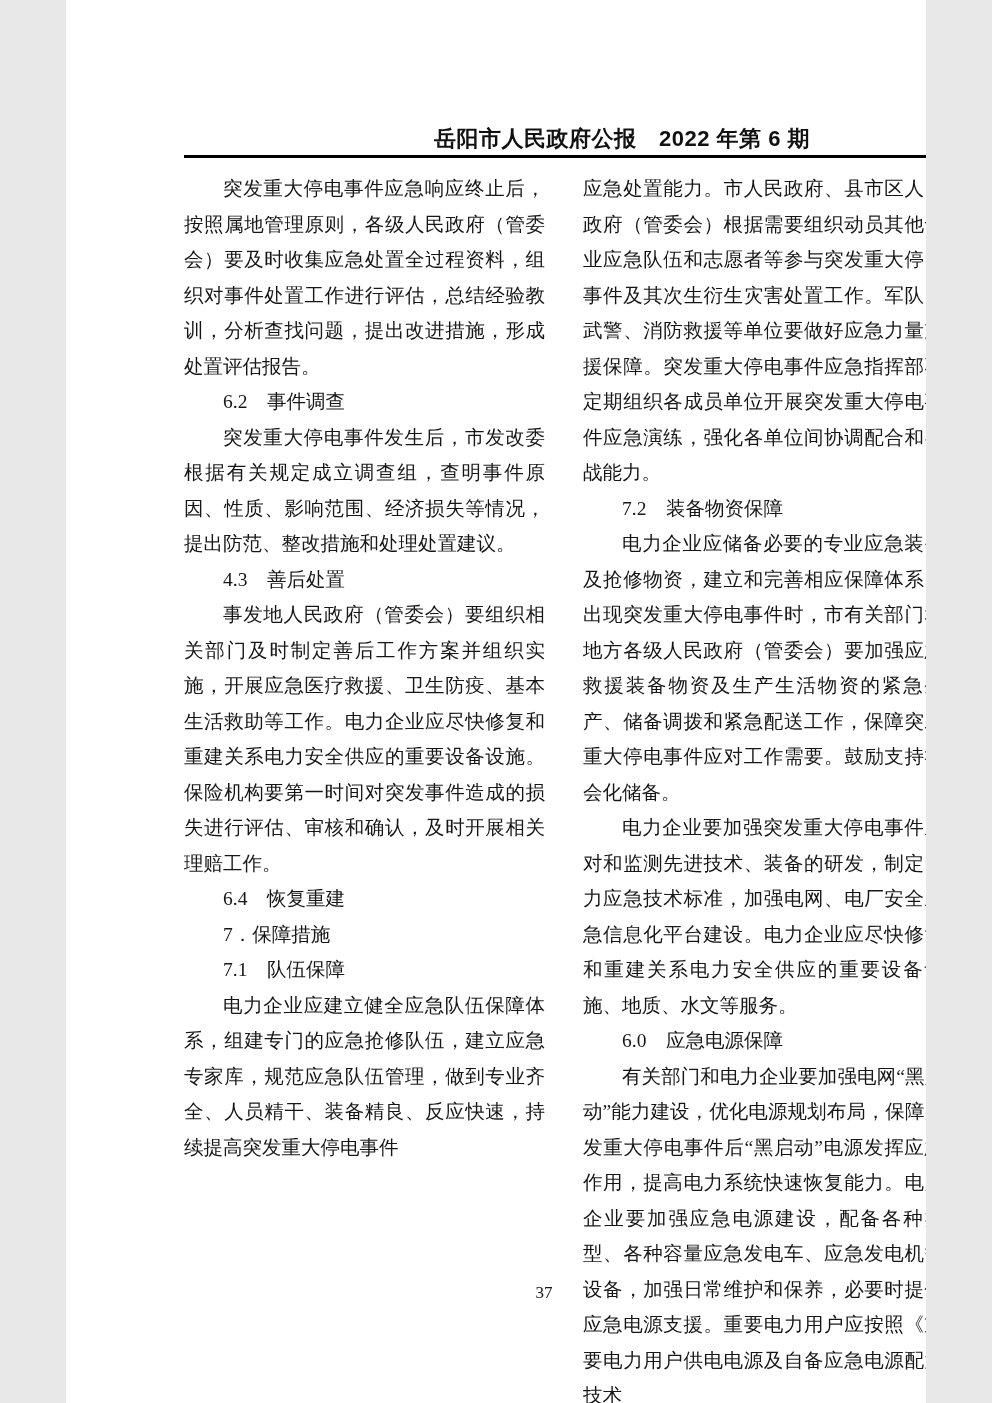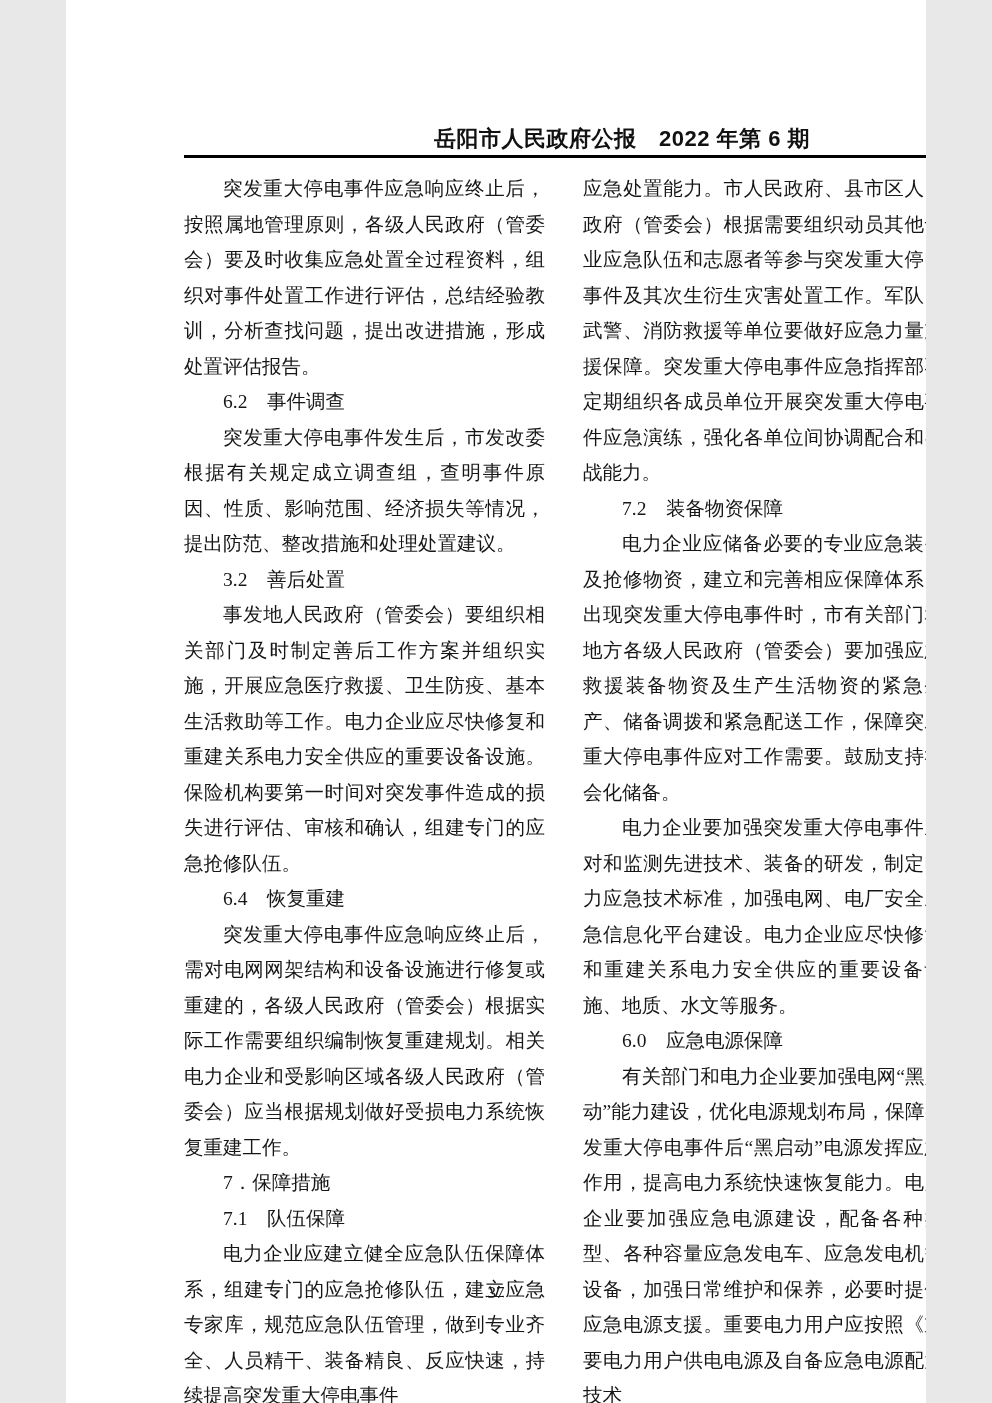--- a/index.html
+++ b/index.html
@@ -62,38 +62,38 @@
   }
   .page-number {
     position: absolute;
     top: 1283px;
     left: 0;
     width: 100%;
     text-align: center;
     font-family: "Liberation Serif", "DejaVu Serif", serif;
     font-size: 17px;
     color: #161616;
+    padding-left: 48px;
   }
 </style>
 </head>
 <body>
 
 <div class="page">
   <div class="header-title">岳阳市人民政府公报　2022 年第 6 期</div>
   <div class="header-rule"></div>
 
   <div class="columns">
     <div class="col">
         <p class="indent">突发重大停电事件应急响应终止后，按照属地管理原则，各级人民政府（管委会）要及时收集应急处置全过程资料，组织对事件处置工作进行评估，总结经验教训，分析查找问题，提出改进措施，形成处置评估报告。</p>
         <p class="indent">6.2　事件调查</p>
         <p class="indent">突发重大停电事件发生后，市发改委根据有关规定成立调查组，查明事件原因、性质、影响范围、经济损失等情况，提出防范、整改措施和处理处置建议。</p>
-        <p class="indent">3.2　善后处置</p>
-        <p class="indent">事发地人民政府（管委会）要组织相关部门及时制定善后工作方案并组织实施，开展应急医疗救援、卫生防疫、基本生活救助等工作。电力企业应尽快修复和重建关系电力安全供应的重要设备设施。保险机构要第一时间对突发事件造成的损失进行评估、审核和确认，组建专门的应急抢修队伍。</p>
+        <p class="indent">4.3　善后处置</p>
+        <p class="indent">事发地人民政府（管委会）要组织相关部门及时制定善后工作方案并组织实施，开展应急医疗救援、卫生防疫、基本生活救助等工作。电力企业应尽快修复和重建关系电力安全供应的重要设备设施。保险机构要第一时间对突发事件造成的损失进行评估、审核和确认，及时开展相关理赔工作。</p>
         <p class="indent">6.4　恢复重建</p>
-        <p class="indent">突发重大停电事件应急响应终止后，需对电网网架结构和设备设施进行修复或重建的，各级人民政府（管委会）根据实际工作需要组织编制恢复重建规划。相关电力企业和受影响区域各级人民政府（管委会）应当根据规划做好受损电力系统恢复重建工作。</p>
         <p class="indent">7．保障措施</p>
         <p class="indent">7.1　队伍保障</p>
         <p class="indent">电力企业应建立健全应急队伍保障体系，组建专门的应急抢修队伍，建立应急专家库，规范应急队伍管理，做到专业齐全、人员精干、装备精良、反应快速，持续提高突发重大停电事件</p>
       </div>
     <div class="col">
         <p>应急处置能力。市人民政府、县市区人民政府（管委会）根据需要组织动员其他专业应急队伍和志愿者等参与突发重大停电事件及其次生衍生灾害处置工作。军队、武警、消防救援等单位要做好应急力量支援保障。突发重大停电事件应急指挥部不定期组织各成员单位开展突发重大停电事件应急演练，强化各单位间协调配合和实战能力。</p>
         <p class="indent">7.2　装备物资保障</p>
         <p class="indent">电力企业应储备必要的专业应急装备及抢修物资，建立和完善相应保障体系。出现突发重大停电事件时，市有关部门和地方各级人民政府（管委会）要加强应急救援装备物资及生产生活物资的紧急生产、储备调拨和紧急配送工作，保障突发重大停电事件应对工作需要。鼓励支持社会化储备。</p>
         <p class="indent">电力企业要加强突发重大停电事件应对和监测先进技术、装备的研发，制定电力应急技术标准，加强电网、电厂安全应急信息化平台建设。电力企业应尽快修复和重建关系电力安全供应的重要设备设施、地质、水文等服务。</p>
         <p class="indent">6.0　应急电源保障</p>

